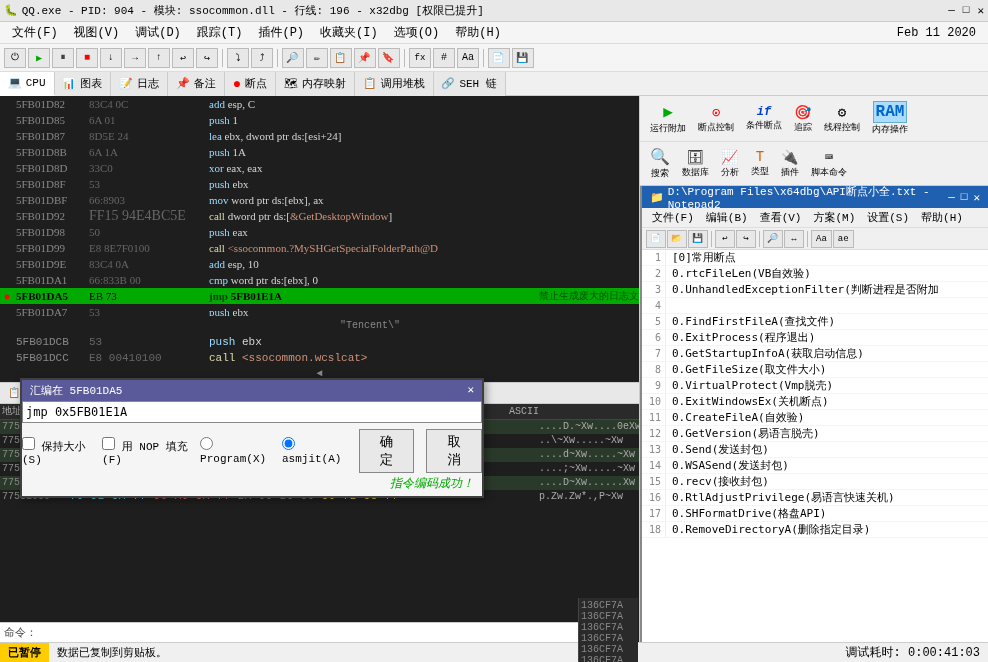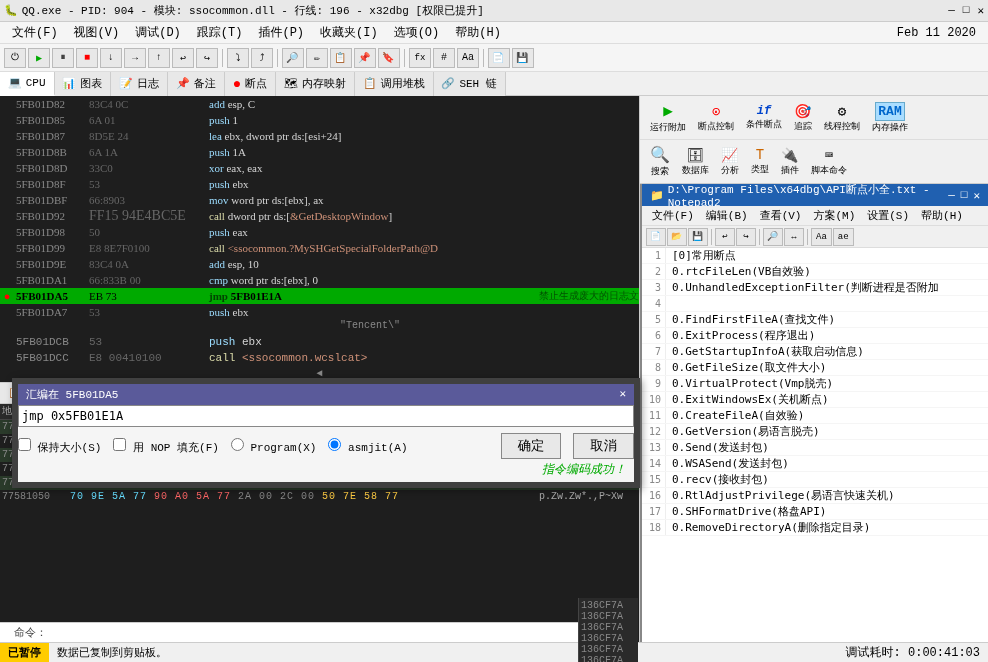--- a/index.html
+++ b/index.html
@@ -29,21 +29,21 @@
     .kw-push { color: #9cdcfe; }
     .kw-mov { color: #9cdcfe; }
     .kw-call { color: #dcdcaa; }
     .kw-cmp { color: #9cdcfe; }
     .kw-add { color: #9cdcfe; }
     .kw-xor { color: #9cdcfe; }
     .kw-lea { color: #9cdcfe; }
     .bp-dot { width: 14px; min-width: 14px; text-align: center; color: #cc0000; }
 
     
-    #jump-popup { position: absolute; left: 12px; top: 282px; width: 628px; background: #f5f5f5; border: 6px solid #404040; z-index: 100; box-shadow: 2px 2px 8px rgba(0,0,0,0.4); }
+    #jump-popup { position: absolute; left: 20px; top: 282px; width: 464px; background: #f5f5f5; border: 2px solid #404040; z-index: 100; box-shadow: 2px 2px 8px rgba(0,0,0,0.4); }
     #jump-input { width: 100%; background: #fff; border: 1px solid #888; padding: 3px; font-family: monospace; font-size: 12px; }
     .popup-btn { background: #e8e8e8; border: 1px solid #888; padding: 3px 16px; cursor: pointer; }
     .dump-tab { padding: 2px 8px; border-right: 1px solid #ccc; cursor: pointer; font-size: 10px; display: flex; align-items: center; gap: 3px; }
     .dump-row { display: flex; height: 14px; line-height: 14px; }
     .dump-addr { width: 70px; color: #888; padding-left: 2px; }
     .dump-bytes { flex: 1; letter-spacing: 1px; }
     .dump-ascii { width: 100px; color: #aaa; }
     .np-menu { padding: 2px 6px; cursor: pointer; }
     .np-tb-btn { background: #e8e8e8; border: 1px solid #bbb; width: 20px; height: 18px; display: flex; align-items: center; justify-content: center; cursor: pointer; font-size: 9px; }
     .np-line { display: flex; height: 16px; line-height: 16px; border-bottom: 1px solid #f5f5f5; }
@@ -391,21 +391,21 @@
         </div>
         <div class="rt-btn">
           <span style="font-size:14px; color:#cc4400;">🎯</span>
           <span style="font-size:9px;">追踪</span>
         </div>
         <div class="rt-btn">
           <span style="font-size:14px;">⚙</span>
           <span style="font-size:9px;">线程控制</span>
         </div>
         <div class="rt-btn">
-          <span style="font-size:13px; color:#0066cc; font-weight:bold; background:#aaddff; padding:1px 2px; border:1px solid #66aacc;">RAM</span>
+          <span style="font-size:16px; color:#0066cc; font-weight:bold; background:#aaddff; padding:1px 2px; border:1px solid #66aacc;">RAM</span>
           <span style="font-size:9px;">内存操作</span>
         </div>
       </div>
 
       <div style="display:flex; align-items:center; gap:4px; padding:3px 6px;">
         <div class="rt-btn">
           <span style="font-size:16px;">🔍</span>
           <span style="font-size:9px;">搜索</span>
         </div>
         <div class="rt-btn">
@@ -553,21 +553,21 @@
       <div>136CF7A</div>
       <div>136CF7A</div>
       <div>136CF7A</div>
     </div>
 
   </div>
 
 </div>
 
 <div id="cmdbar" style="position:absolute; bottom:20px; left:0; right:350px; height:20px; background:#fff; border-top:1px solid #ccc; display:flex; align-items:center;">
-  <span style="padding:0 14px; font-size:11px; color:#444;">命令：</span>
+  <span style="padding:0 4px; font-size:11px; color:#444;">命令：</span>
   <input type="text" style="flex: 1 1 0%; border: none; outline: none; font-family: monospace; font-size: 11px;" value="">
 </div>
 
 <div id="statusbar" style="position:absolute; bottom:0; left:0; right:0; height:20px; background:#f0f0f0; border-top:1px solid #ccc; display:flex; align-items:center;">
   <div style="background:#ffcc00; padding:0 8px; height:100%; display:flex; align-items:center; font-size:11px; font-weight:bold;">已暂停</div>
   <div style="padding:0 8px; font-size:11px; flex:1;">数据已复制到剪贴板。</div>
   <div style="padding:0 8px; font-size:12px; margin-left:auto;">调试耗时: 0:00:41:03</div>
 </div>
 
 </body></html>

